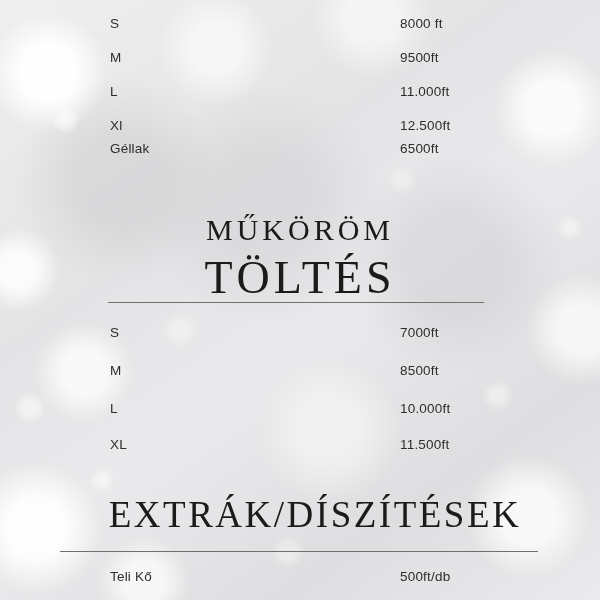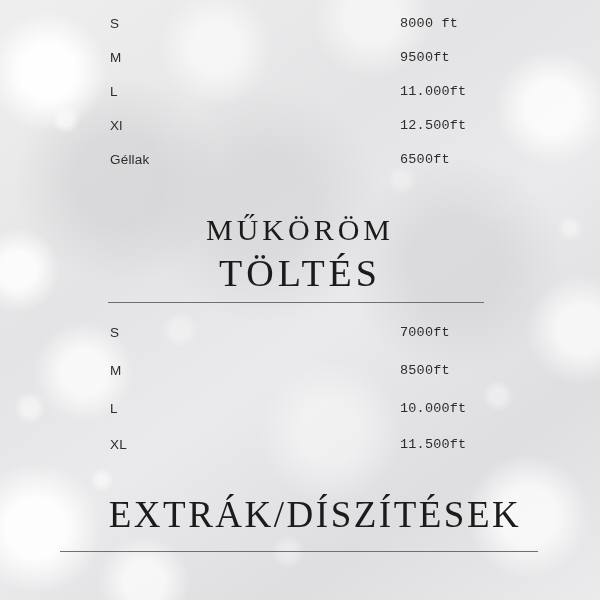--- a/index.html
+++ b/index.html
@@ -74,21 +74,21 @@
     left: 110px;
     font-family: "Liberation Sans", sans-serif;
     font-size: 13.5px;
     color: #2d2d2d;
     letter-spacing: 0.2px;
     white-space: nowrap;
   }
   .price-value {
     position: absolute;
     left: 400px;
-    font-family: Liberation Mono, monospace;
+    font-family: Liberation Sans, sans-serif;
     font-size: 13.5px;
     color: #2d2d2d;
     letter-spacing: 0.2px;
     white-space: nowrap;
   }
 
   
   .heading {
     position: absolute;
     left: 0;
@@ -96,21 +96,21 @@
     text-align: center;
     font-family: "Liberation Serif", serif;
     color: #1b1b1b;
     font-weight: 400;
   }
   .heading-l1 {
     font-size: 30px;
     letter-spacing: 4px;
   }
   .heading-l2 {
-    font-size: 38px;
+    font-size: 46px;
     letter-spacing: 4px;
   }
   .heading-big {
     font-size: 37px;
     letter-spacing: 2.5px;
     margin-left: 15px;
   }
 
   
   .rule {
@@ -135,21 +135,21 @@
     <span class="price-value">9500ft</span>
   </div>
   <div class="price-row" style="top:74px;">
     <span class="price-label">L</span>
     <span class="price-value">11.000ft</span>
   </div>
   <div class="price-row" style="top:108px;">
     <span class="price-label">Xl</span>
     <span class="price-value">12.500ft</span>
   </div>
-  <div class="price-row" style="top:142px;">
+  <div class="price-row" style="top:131px;">
     <span class="price-label">Géllak</span>
     <span class="price-value">6500ft</span>
   </div>
 
   <div class="heading heading-l1" style="top:213px;">MŰKÖRÖM</div>
   <div class="heading heading-l2" style="top:251px;">TÖLTÉS</div>
 
   <div class="rule" style="top:302px; left:108px; width:376px;"></div>
 
   <div class="price-row" style="top:315px;">
@@ -166,14 +166,18 @@
   </div>
   <div class="price-row" style="top:427px;">
     <span class="price-label">XL</span>
     <span class="price-value">11.500ft</span>
   </div>
 
   <div class="heading heading-big" style="top:493px;">EXTRÁK/DÍSZÍTÉSEK</div>
 
   <div class="rule" style="top:551px; left:60px; width:478px;"></div>
 
+  <div class="price-row" style="top:559px;">
+    <span class="price-label">Teli Kő</span>
+    <span class="price-value">500ft/db</span>
+  </div>
 
 </div>
 
 </body></html>

